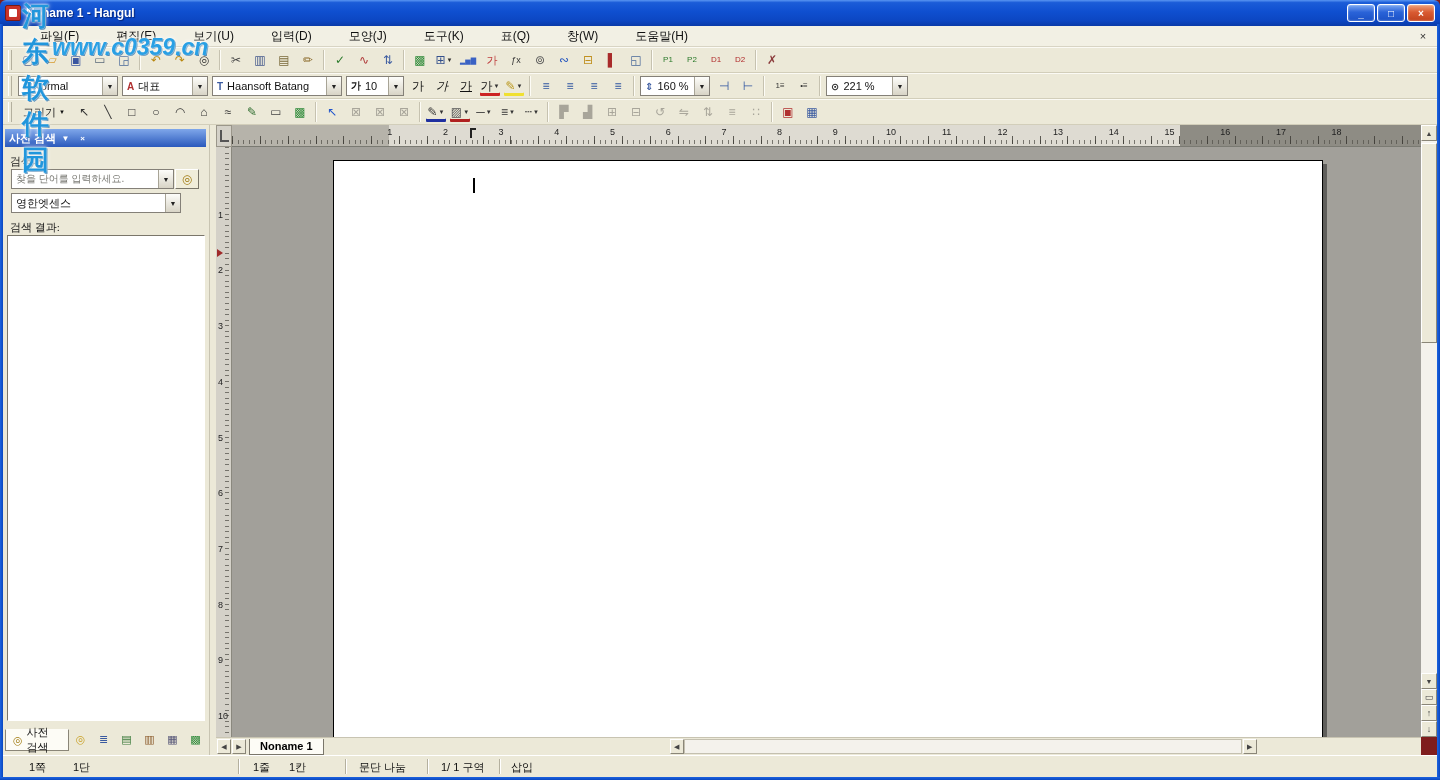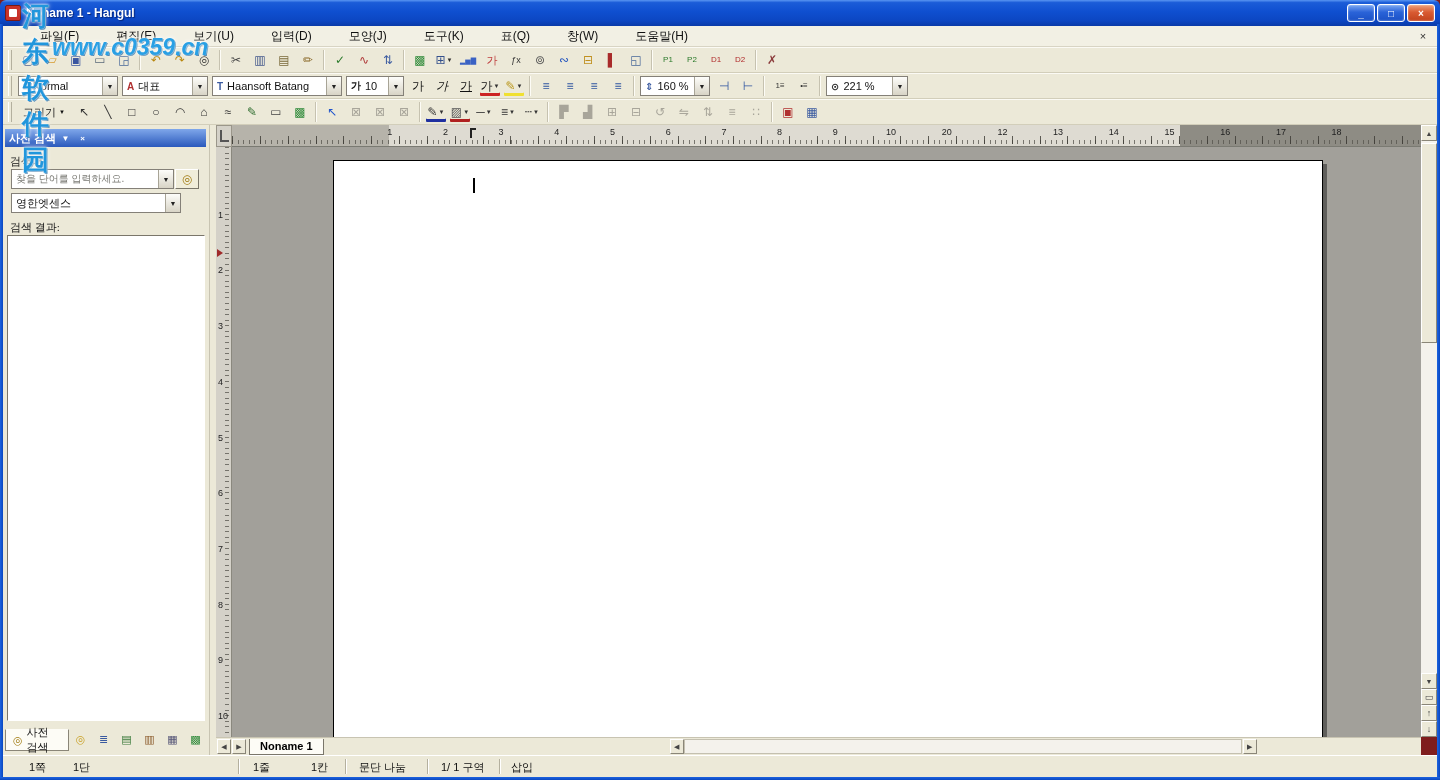--- a/index.html
+++ b/index.html
@@ -378,21 +378,21 @@
         <span class="rnum" style="left: 157.7px;">1</span>
         <span class="rnum" style="left: 213.4px;">2</span>
         <span class="rnum" style="left: 269.1px;">3</span>
         <span class="rnum" style="left: 324.8px;">4</span>
         <span class="rnum" style="left: 380.5px;">5</span>
         <span class="rnum" style="left: 436.2px;">6</span>
         <span class="rnum" style="left: 491.9px;">7</span>
         <span class="rnum" style="left: 547.6px;">8</span>
         <span class="rnum" style="left: 603.3px;">9</span>
         <span class="rnum" style="left: 659px;">10</span>
-        <span class="rnum" style="left: 714.7px;">20</span>
+        <span class="rnum" style="left: 714.7px;">11</span>
         <span class="rnum" style="left: 770.4px;">12</span>
         <span class="rnum" style="left: 826.1px;">13</span>
         <span class="rnum" style="left: 881.8px;">14</span>
         <span class="rnum" style="left: 937.5px;">15</span>
         <span class="rnum" style="left: 993.2px;">16</span>
         <span class="rnum" style="left: 1048.9px;">17</span>
         <span class="rnum" style="left: 1104.6px;">18</span>
       </div>
     <div class="hr-marker"></div>
   </div>
@@ -437,21 +437,21 @@
     <span class="sbtn hsb-left">◀</span>
     <span class="hsb-track"></span>
     <span class="sbtn hsb-right">▶</span>
   </div>
 
   <div id="statusbar">
     <span class="sitem" style="left:26px">1쪽</span>
     <span class="sitem" style="left:70px">1단</span>
     <span class="sb-sep" style="left:235px"></span>
     <span class="sitem" style="left:250px">1줄</span>
-    <span class="sitem" style="left:308px">1칸</span>
+    <span class="sitem" style="left:286px">1칸</span>
     <span class="sb-sep" style="left:342px"></span>
     <span class="sitem" style="left:356px">문단 나눔</span>
     <span class="sb-sep" style="left:424px"></span>
     <span class="sitem" style="left:438px">1/ 1 구역</span>
     <span class="sb-sep" style="left:496px"></span>
     <span class="sitem" style="left:508px">삽입</span>
   </div>
 
   <div class="frame" id="frame-l"></div>
   <div class="frame" id="frame-r"></div>

